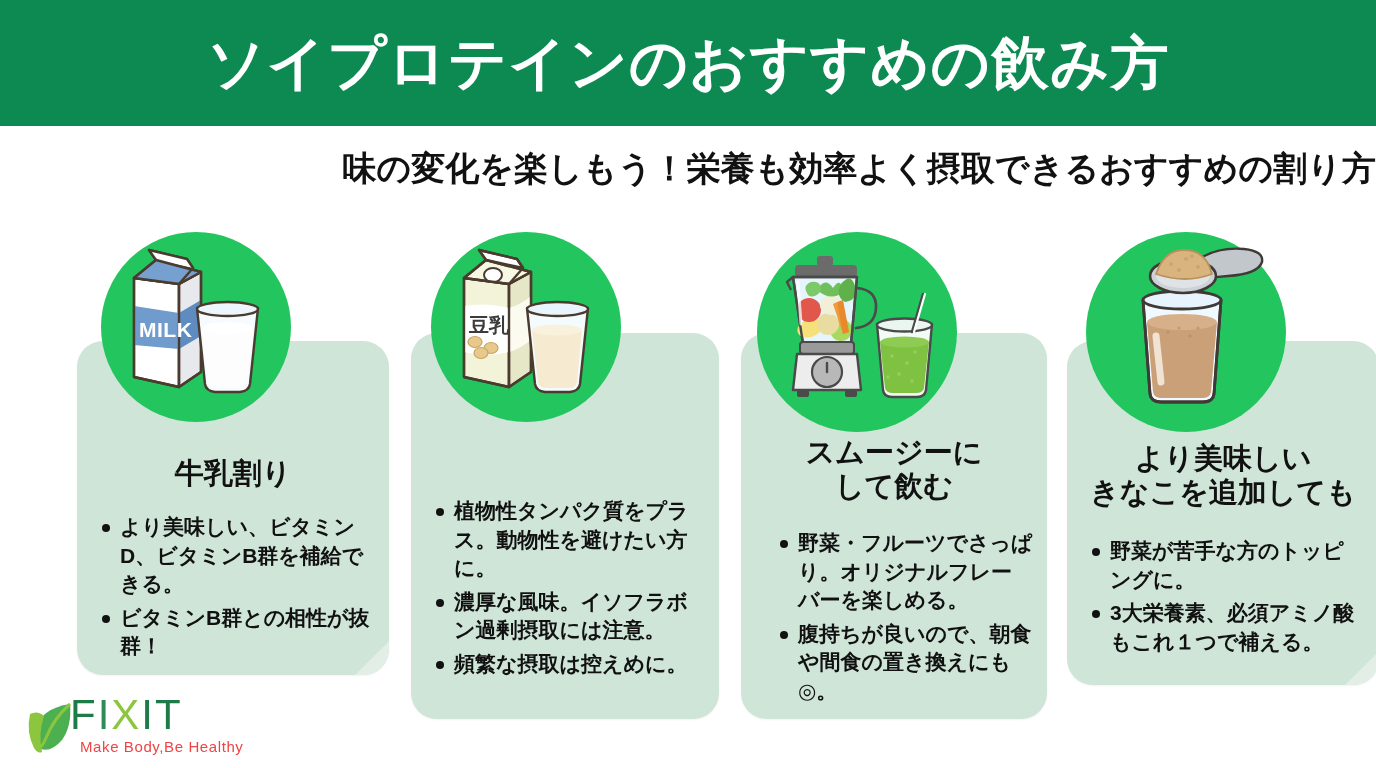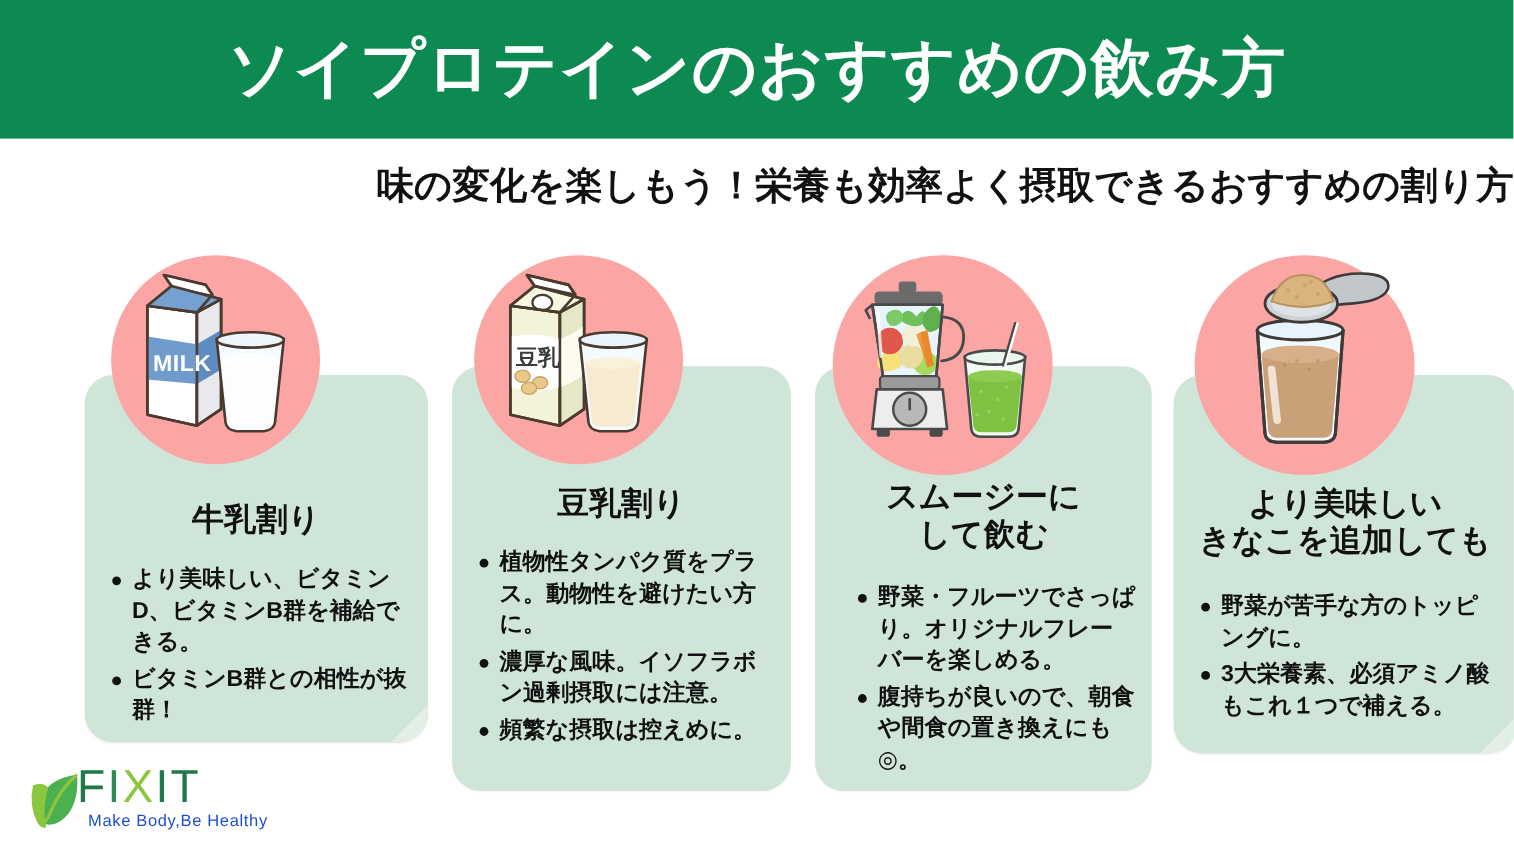--- a/index.html
+++ b/index.html
@@ -57,21 +57,21 @@
     width: 34px; height: 34px;
     background: #e2eee6;
     border-bottom-right-radius: 26px;
     clip-path: polygon(100% 0, 100% 100%, 0 100%);
   }
 
   
   .circle {
     position: absolute;
     border-radius: 50%;
-    background: #fca5a5;
+    background: #22c55e;
   }
   .c1 { left: 101px;  top: 232px; width: 190px; height: 190px; }
   .c2 { left: 431px;  top: 232px; width: 190px; height: 190px; }
   .c3 { left: 757px;  top: 232px; width: 200px; height: 200px; }
   .c4 { left: 1086px; top: 232px; width: 200px; height: 200px; }
 
   .illo { position: absolute; left: 0; top: 0; width: 100%; height: 100%; }
 
   
   .card-title {
@@ -116,21 +116,21 @@
 
   
   .logo { position: absolute; left: 24px; top: 694px; width: 220px; height: 68px; }
   .logo-word { position: absolute; left: 46px; top: 0px; font-size: 42px; font-weight: 400;
                letter-spacing: 2px; line-height: 1; text-align: center; }
   .lf { color: #1e7a47; }
   .li1 { color: #2e8b57; }
   .lx { color: #8cc63f; }
   .li2 { color: #1e7a47; }
   .lt { color: #1e7a47; }
-  .logo-tag { position: absolute; left: 56px; top: 44px; font-size: 15px; color: #1d4ed8;
+  .logo-tag { position: absolute; left: 56px; top: 44px; font-size: 15px; color: #ef4444;
               letter-spacing: 0.6px; font-weight: 400; }
   .logo-leaf { position: absolute; left: 0px; top: 4px; width: 52px; height: 58px; }
 </style>
 </head>
 <body>
 
 <div class="page">
 
   <div class="header-bar">
     <div class="header-title">ソイプロテインのおすすめの飲み方</div>
@@ -143,21 +143,20 @@
     <div class="card card-1">
       <div class="fold"></div>
       <div class="card-title">牛乳割り</div>
       <ul class="bullets">
         <li>より美味しい、ビタミンD、ビタミンB群を補給できる。</li>
         <li>ビタミンB群との相性が抜群！</li>
       </ul>
     </div>
 
     <div class="card card-2">
-      <div class="card-title">豆乳割り</div>
       <ul class="bullets">
         <li>植物性タンパク質をプラス。動物性を避けたい方に。</li>
         <li>濃厚な風味。イソフラボン過剰摂取には注意。</li>
         <li>頻繁な摂取は控えめに。</li>
       </ul>
     </div>
 
     <div class="card card-3">
       <div class="card-title">
         <div>スムージーに</div>

